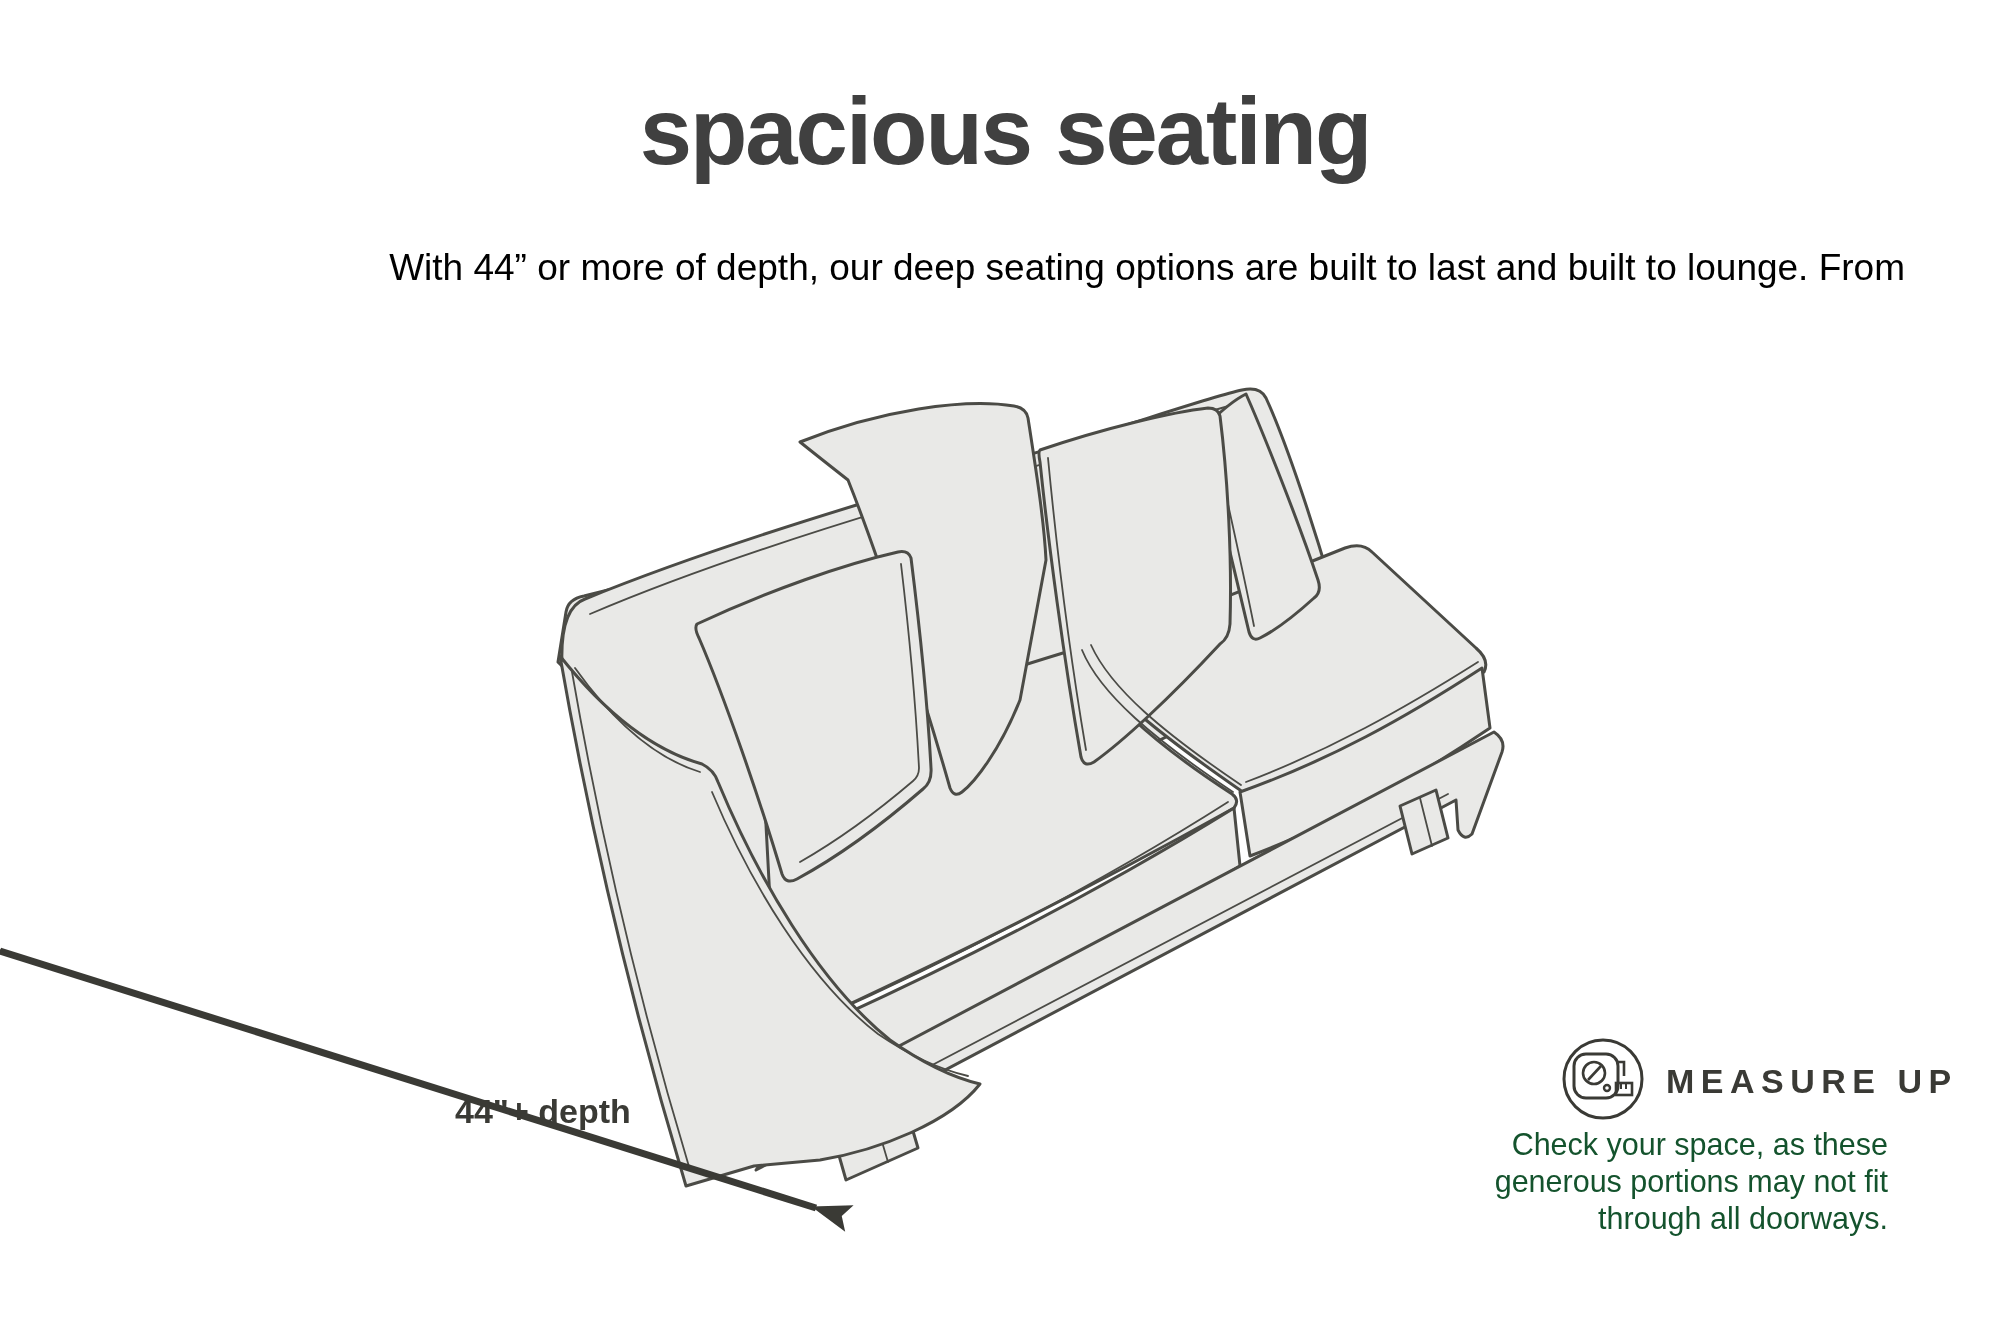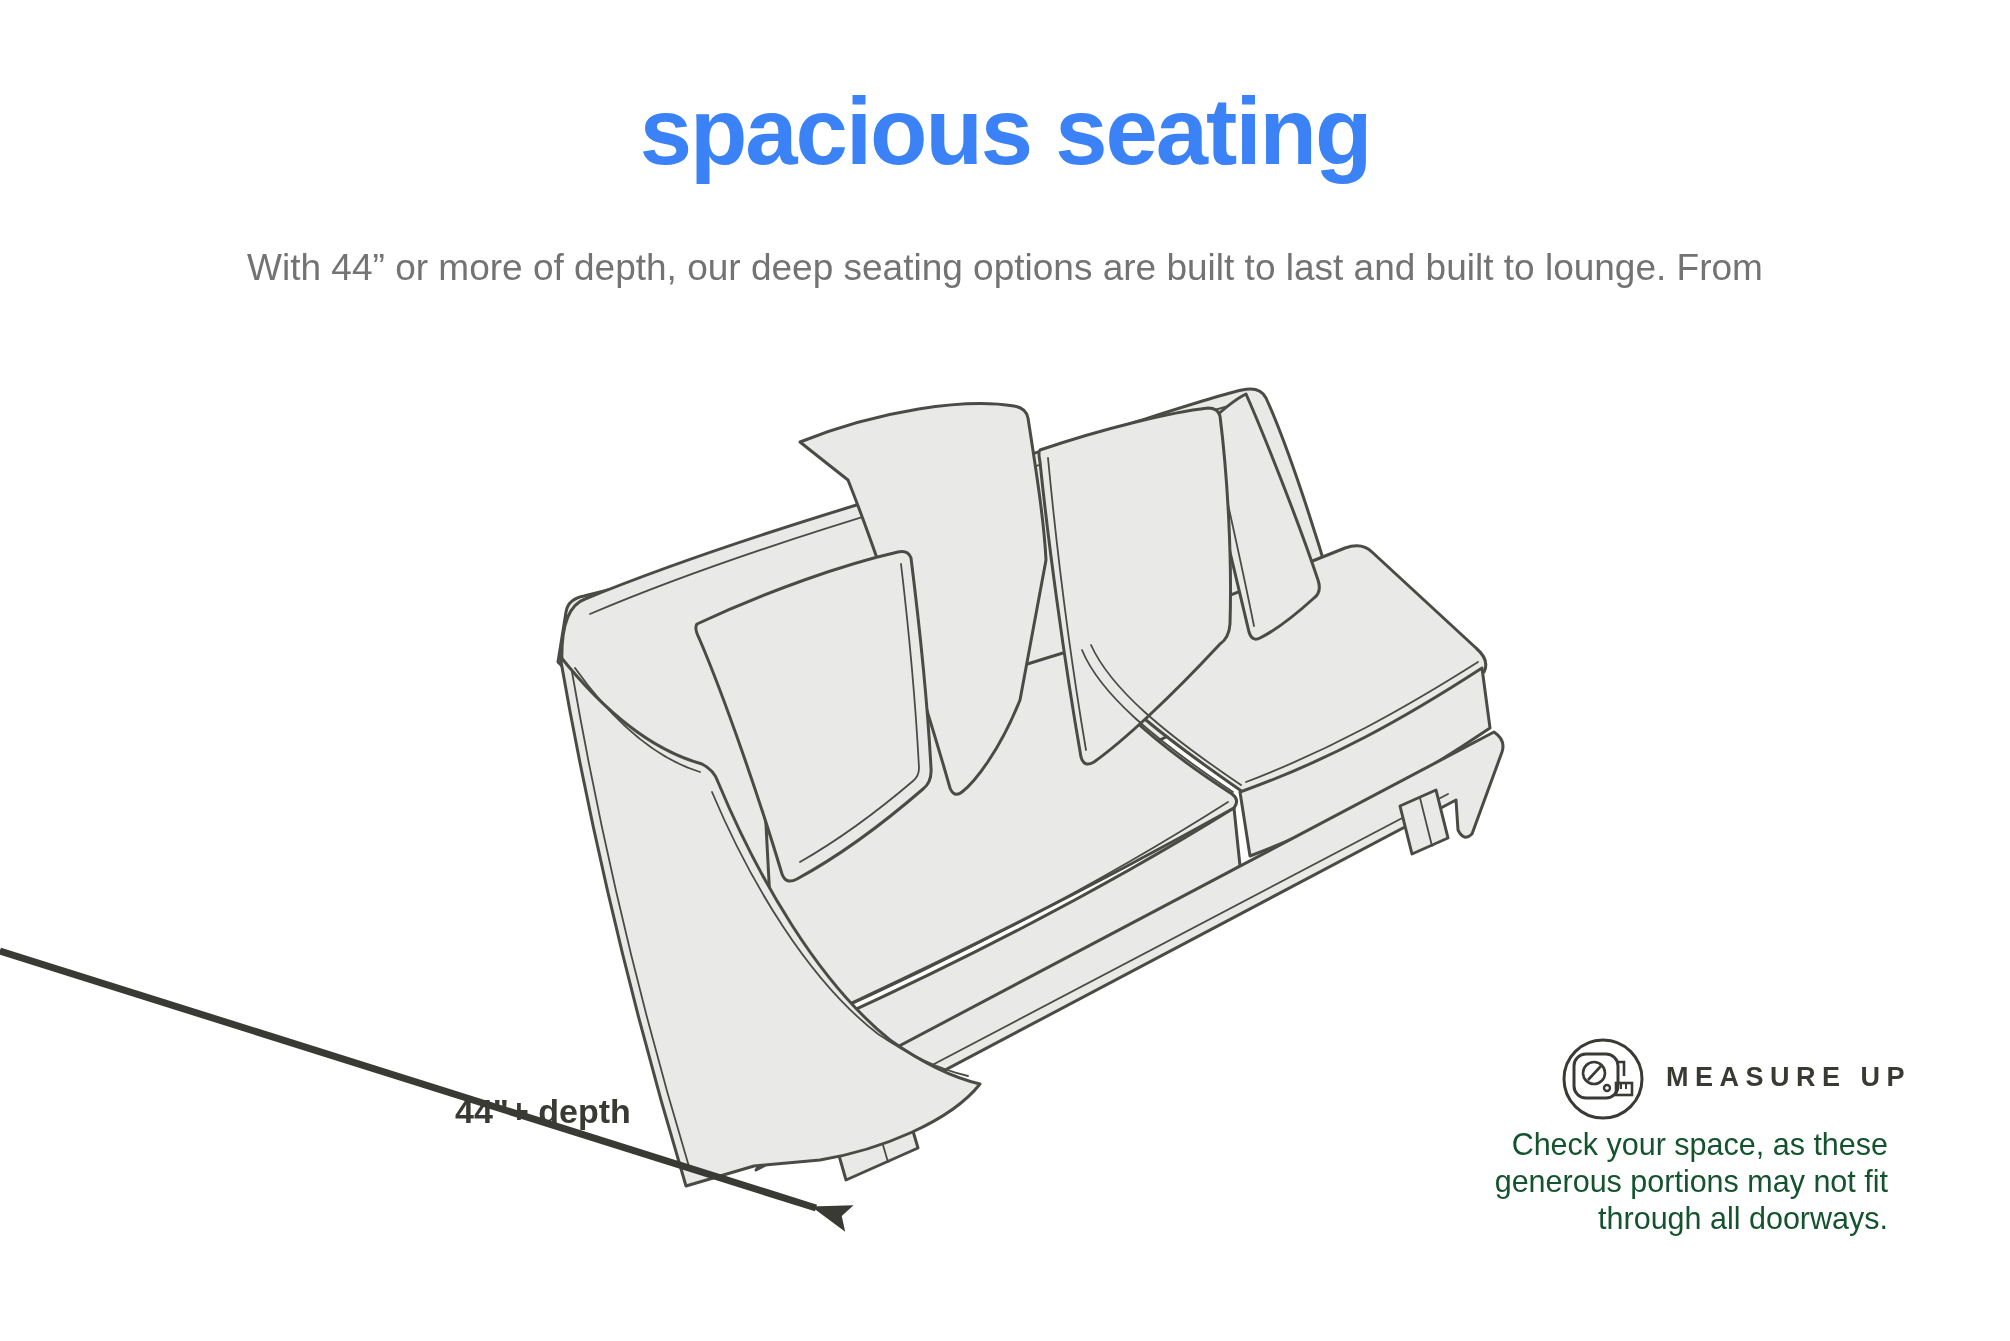--- a/index.html
+++ b/index.html
@@ -12,45 +12,45 @@
     color:#3a3a35;
   }
   .page-title{
     position:absolute;
     left:0;top:78px;width:2010px;
     margin:0;
     text-align:center;
     font-size:94px;
     font-weight:bold;
     letter-spacing:-2px;
-    color:#3b82f6;
+    color:#404040;
   }
   .intro{
     position:absolute;
     left:105px;top:243px;width:1800px;
-    text-align:center;
+    text-align:right;
     font-size:37px;
     line-height:50px;
-    color:#737373;
+    color:#000000;
   }
   .illustration-svg{
     position:absolute;left:0;top:0;width:2010px;height:1341px;
   }
   .depth-label{
     position:absolute;
     left:455px;top:1092px;
     font-size:34px;
     font-weight:bold;
     color:#3a3a35;
     white-space:nowrap;
   }
   .measure-up-title{
     position:absolute;
     left:1666px;top:1062px;
-    font-size:27px;
+    font-size:34px;
     font-weight:bold;
     letter-spacing:6.5px;
     color:#3a3a35;
     white-space:nowrap;
   }
   .measure-up-icon{
     position:absolute;
     left:1560px;top:1036px;
     width:88px;height:88px;
   }

